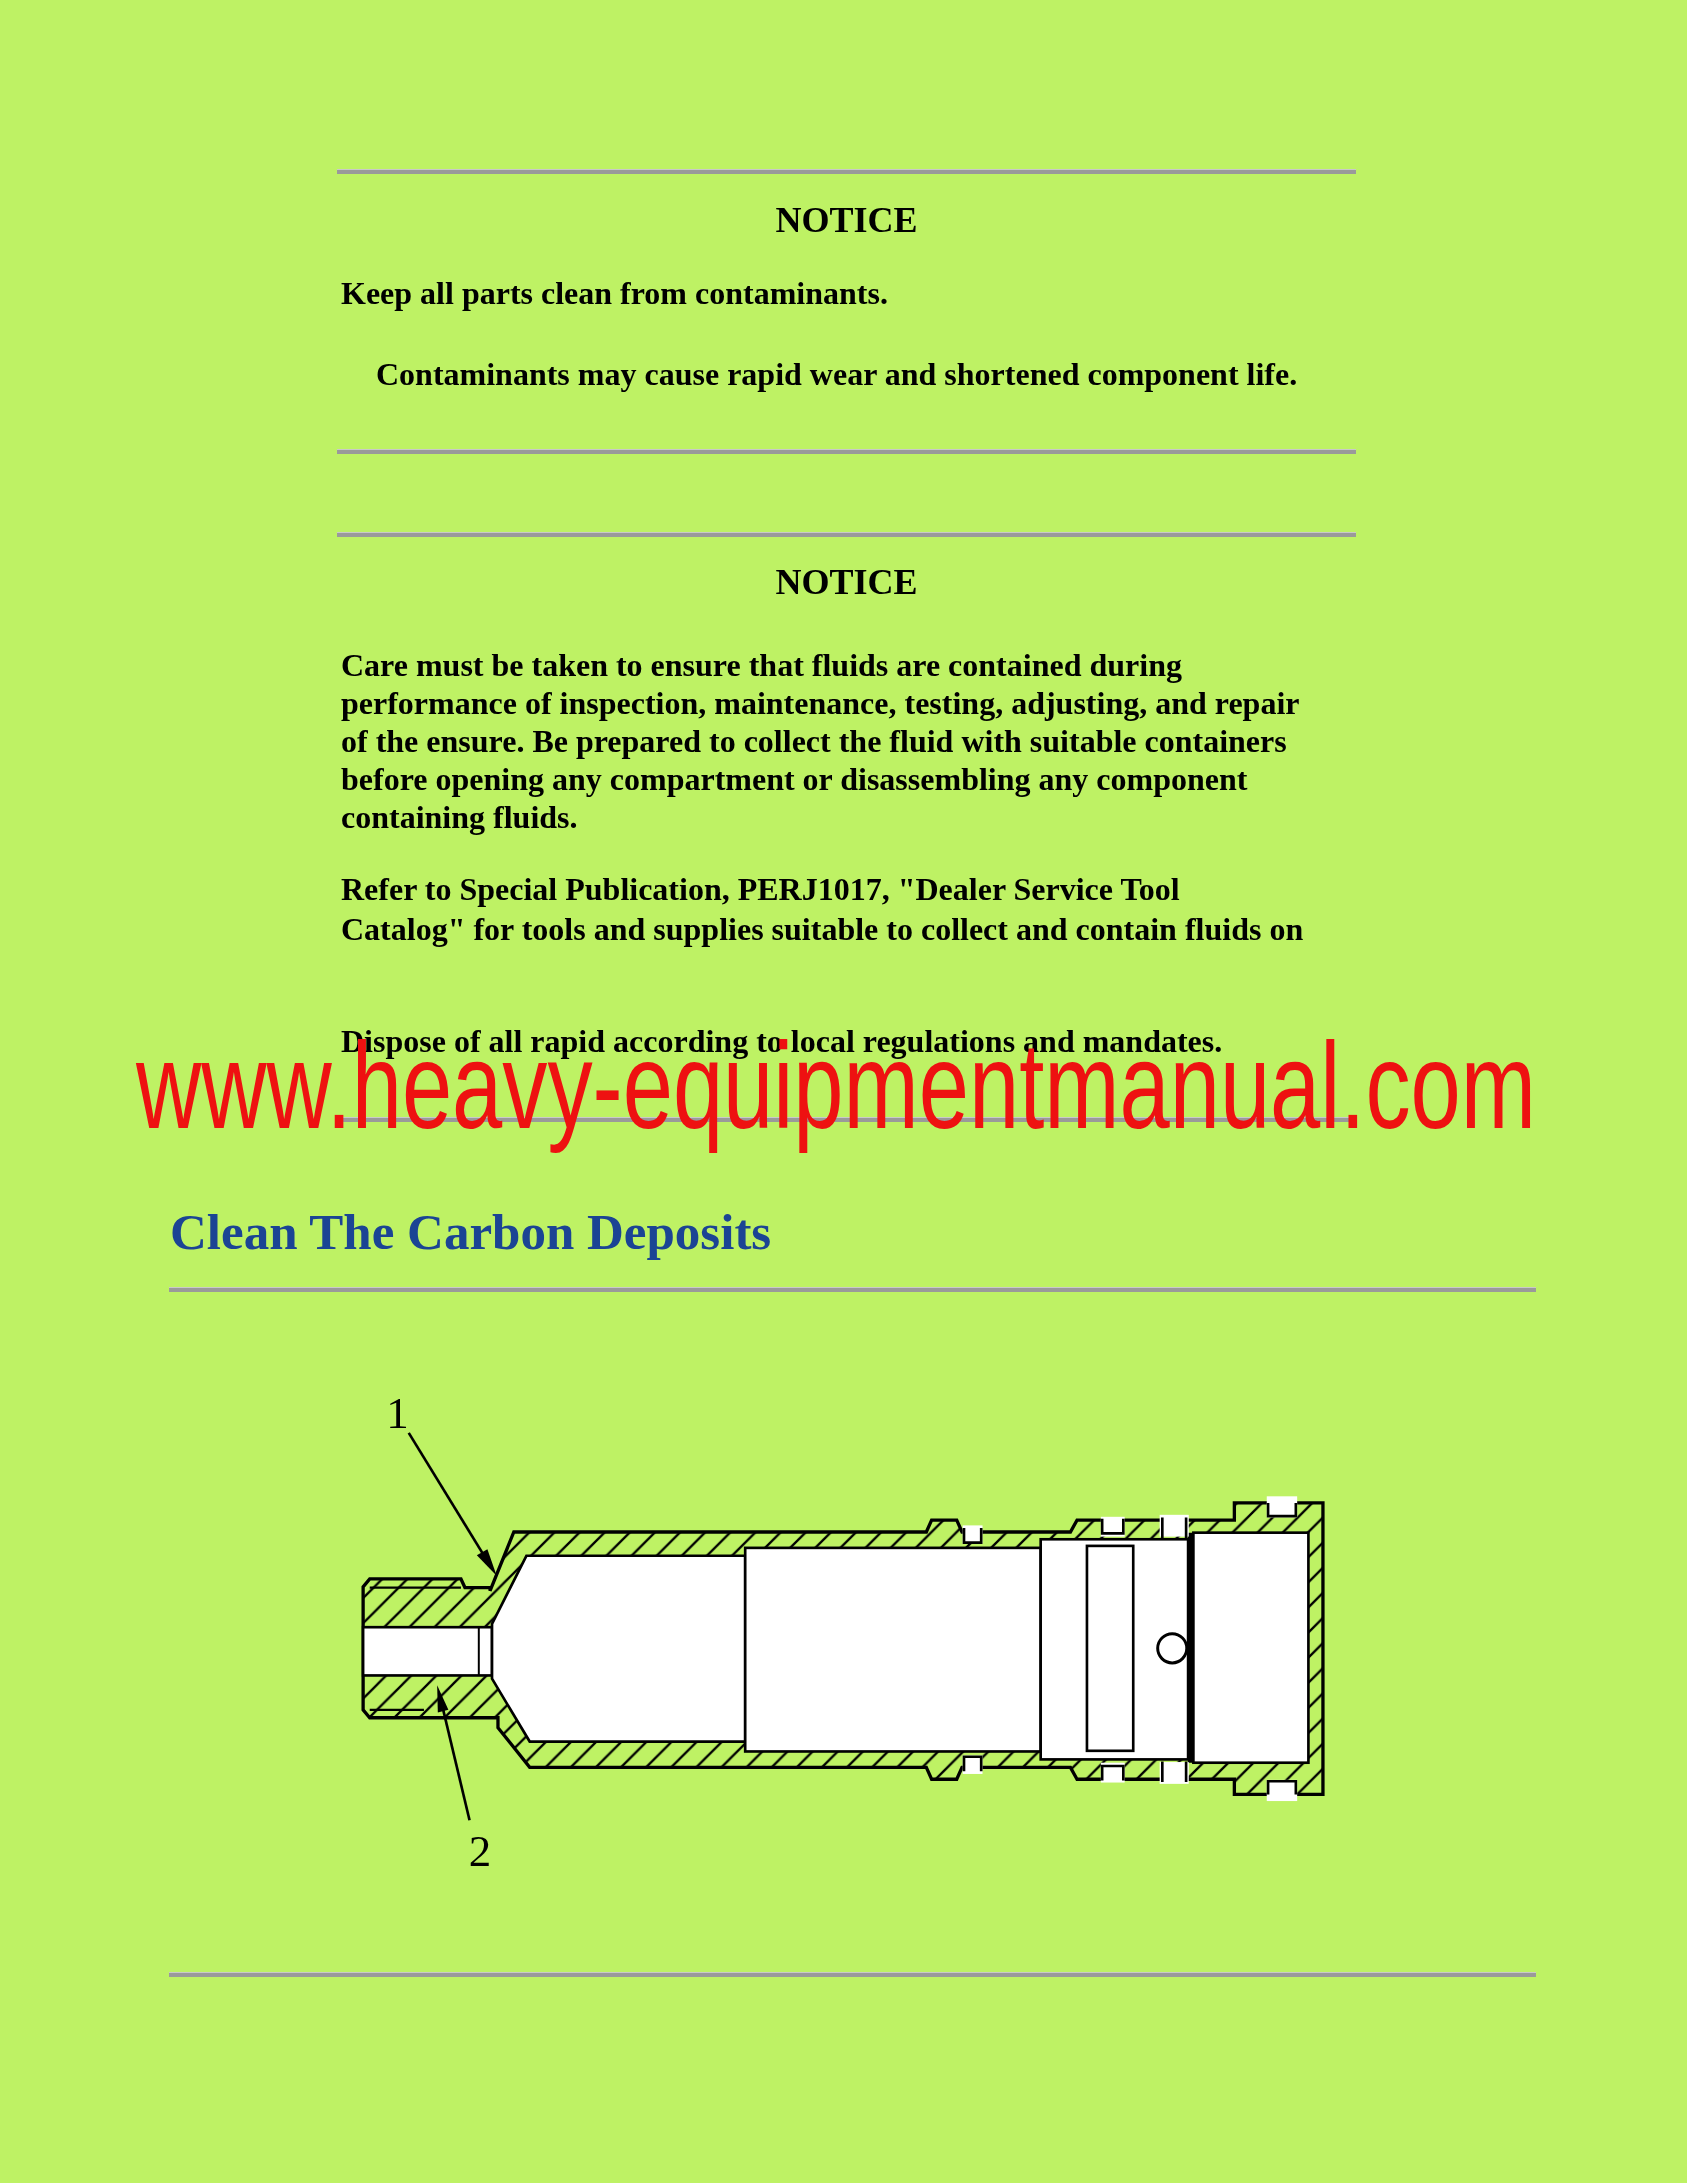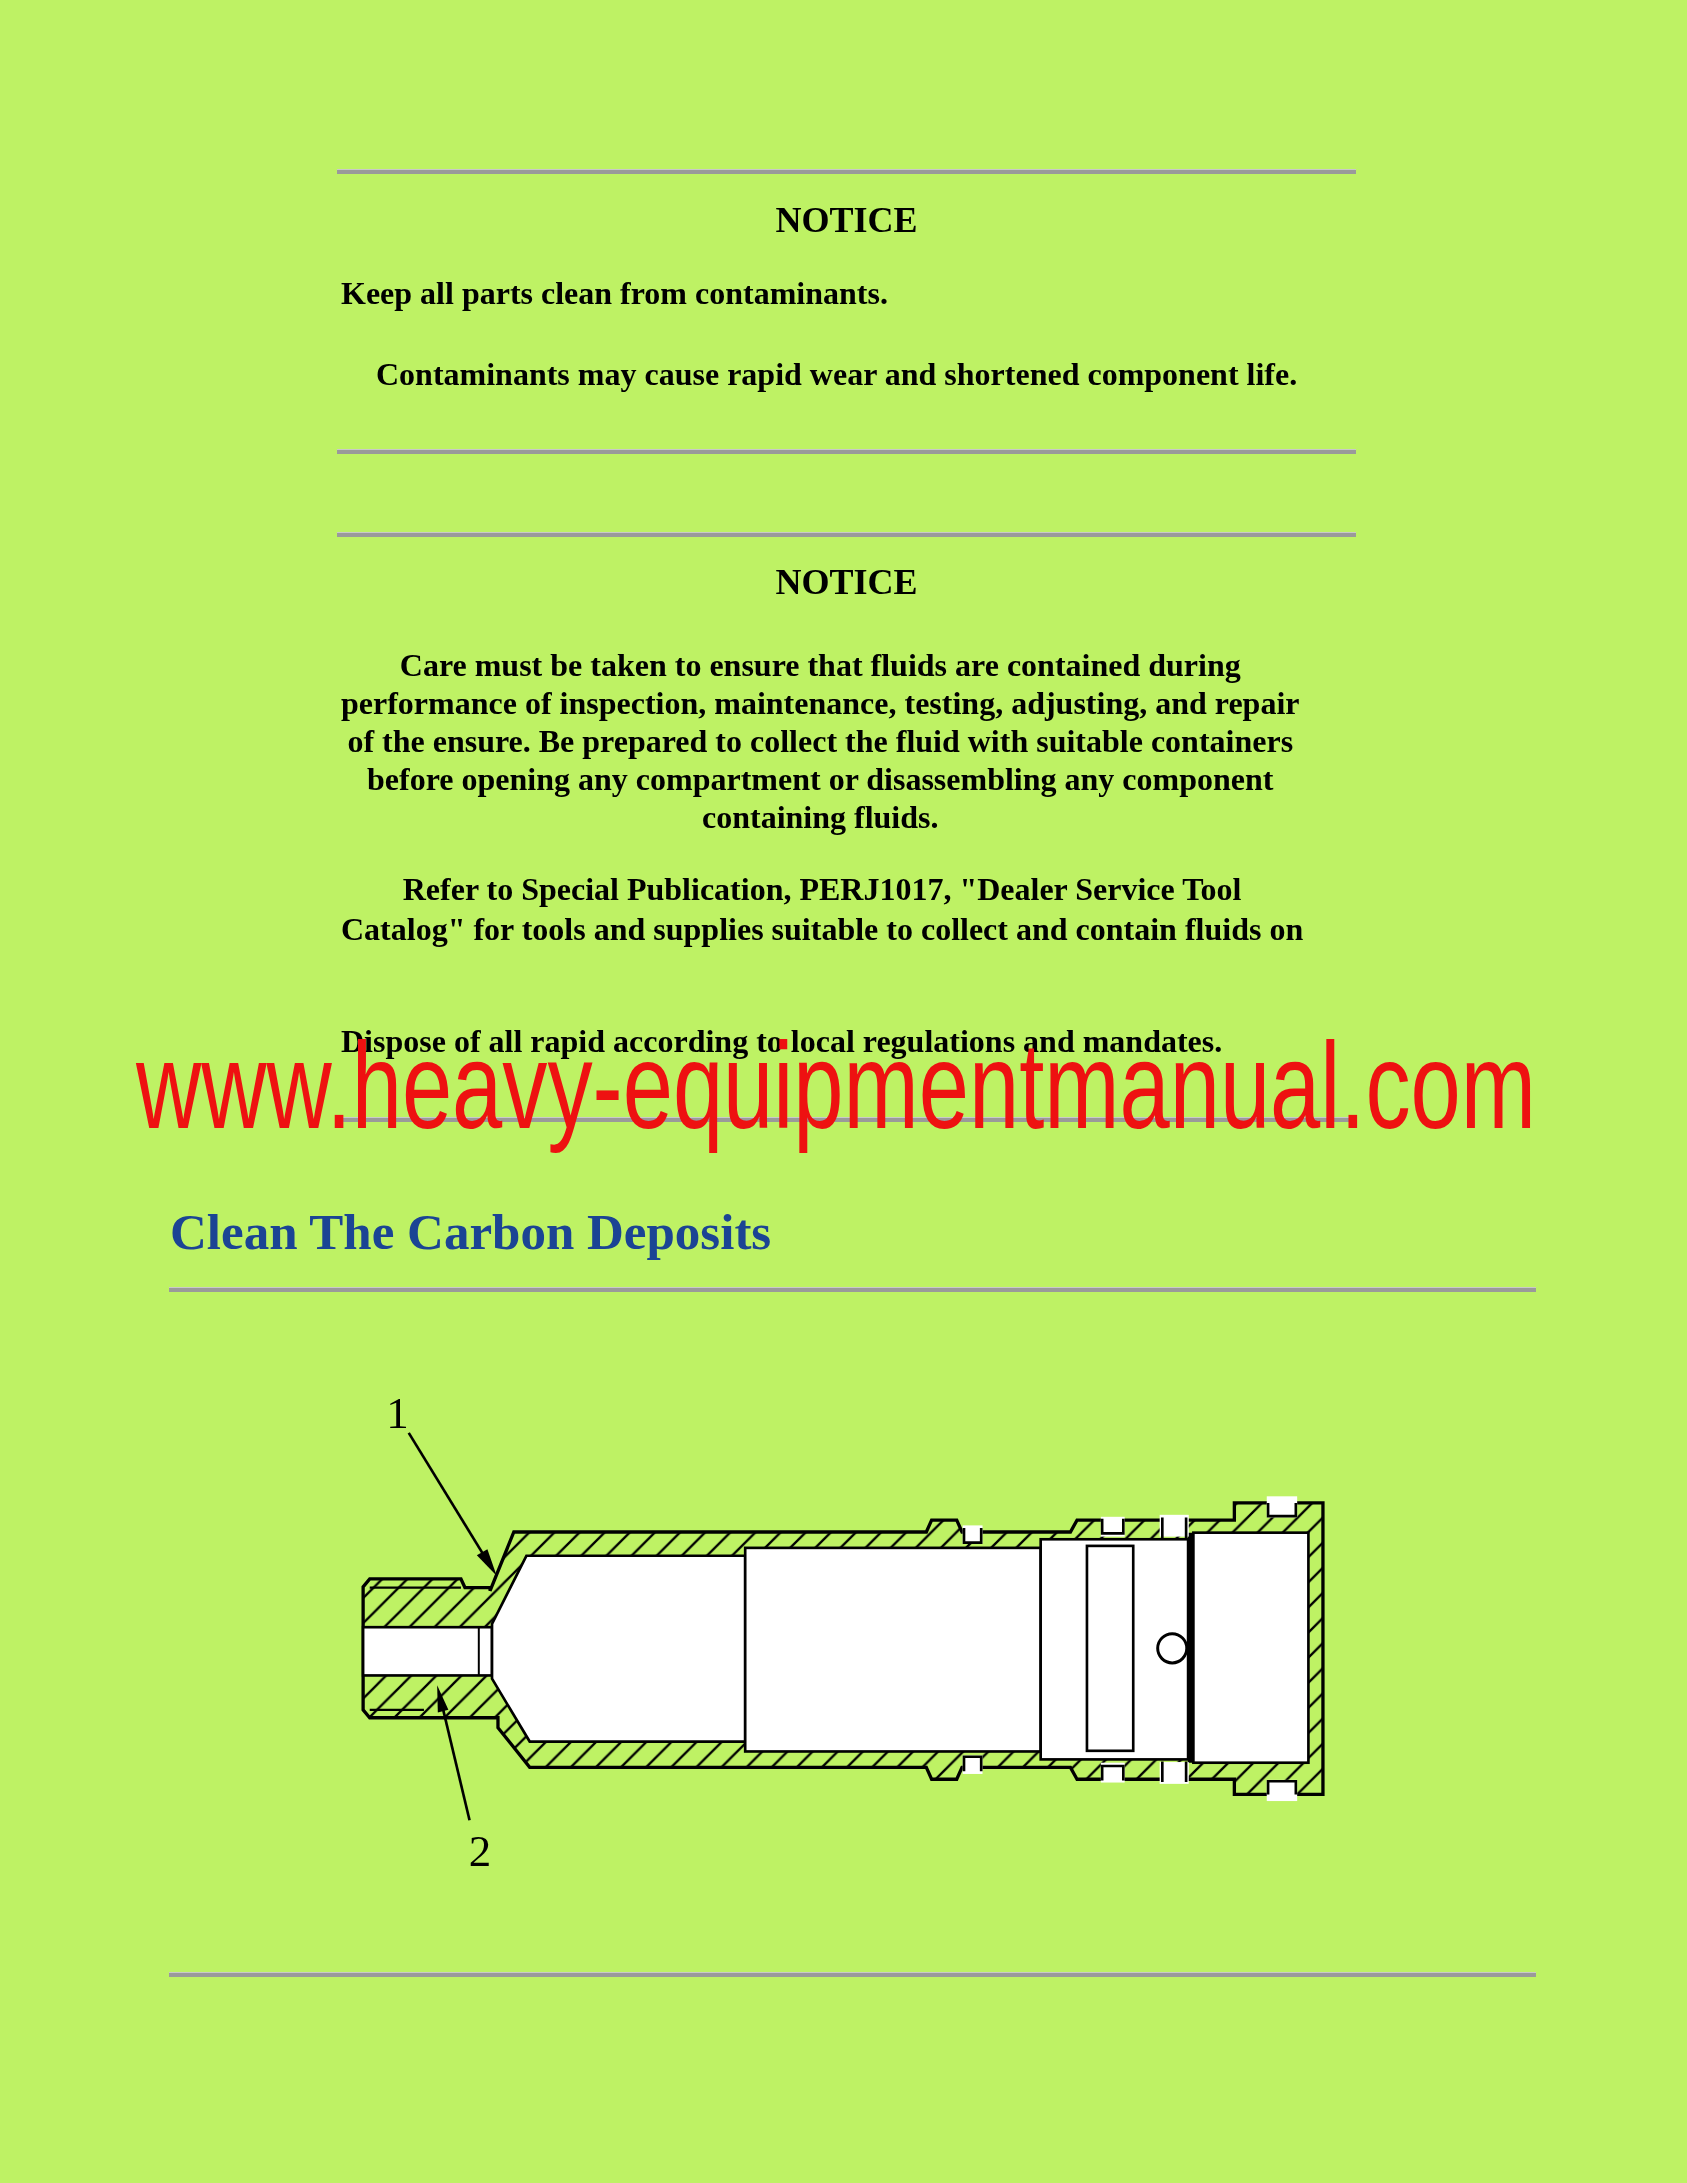--- a/index.html
+++ b/index.html
@@ -7,21 +7,21 @@
         font-family:"Liberation Serif", serif;color:#000;}
   .abs{position:absolute;}
   
   .rule{position:absolute;height:5.3px;background:linear-gradient(#c9c9c9 0 1.3px,#9a9a9a 1.3px 100%);}
   .rule-notice{left:337px;width:1019px;}
   .rule-section{left:169px;width:1367px;}
   
   .notice-title{left:337px;width:1019px;text-align:center;font-weight:bold;
                 font-size:36px;line-height:42px;white-space:nowrap;}
   .bodyblock{left:341px;font-weight:bold;font-size:32px;line-height:38px;white-space:nowrap;}
-  .bodyblock .line{white-space:nowrap;text-align:center;}
+  .bodyblock .line{white-space:nowrap;}
   .para2{line-height:40px;}
   sup.reg{font-size:20px;vertical-align:super;line-height:0;}
   
   .watermark{left:136px;top:1025px;font-family:"Liberation Sans", sans-serif;
              font-size:122px;line-height:122px;color:#ee1111;white-space:nowrap;
              transform:scaleX(0.74);transform-origin:left top;z-index:5;}
   
   .heading{left:170px;top:1208px;font-weight:bold;font-size:51px;line-height:48px;
            color:#1b4494;white-space:nowrap;}
   

